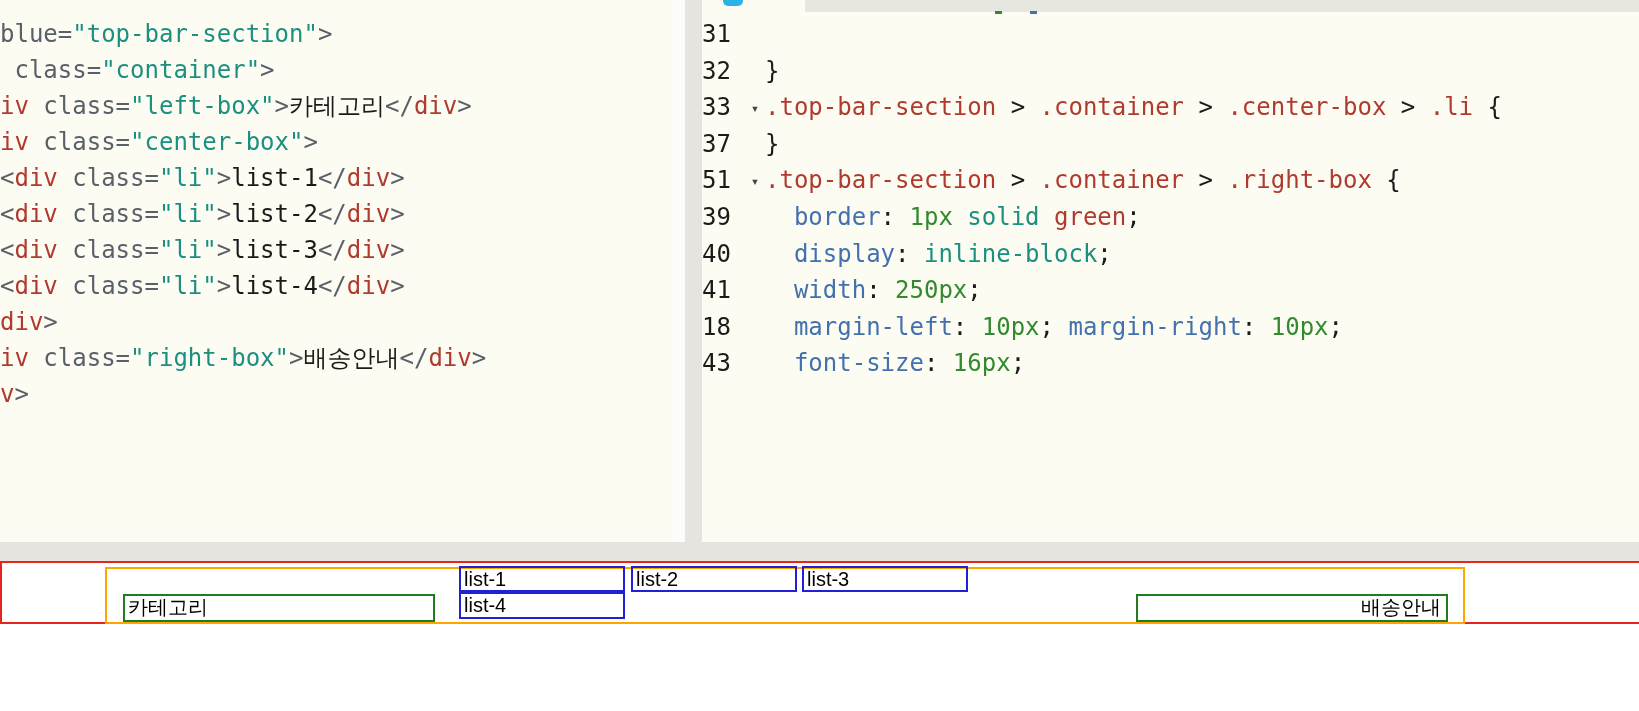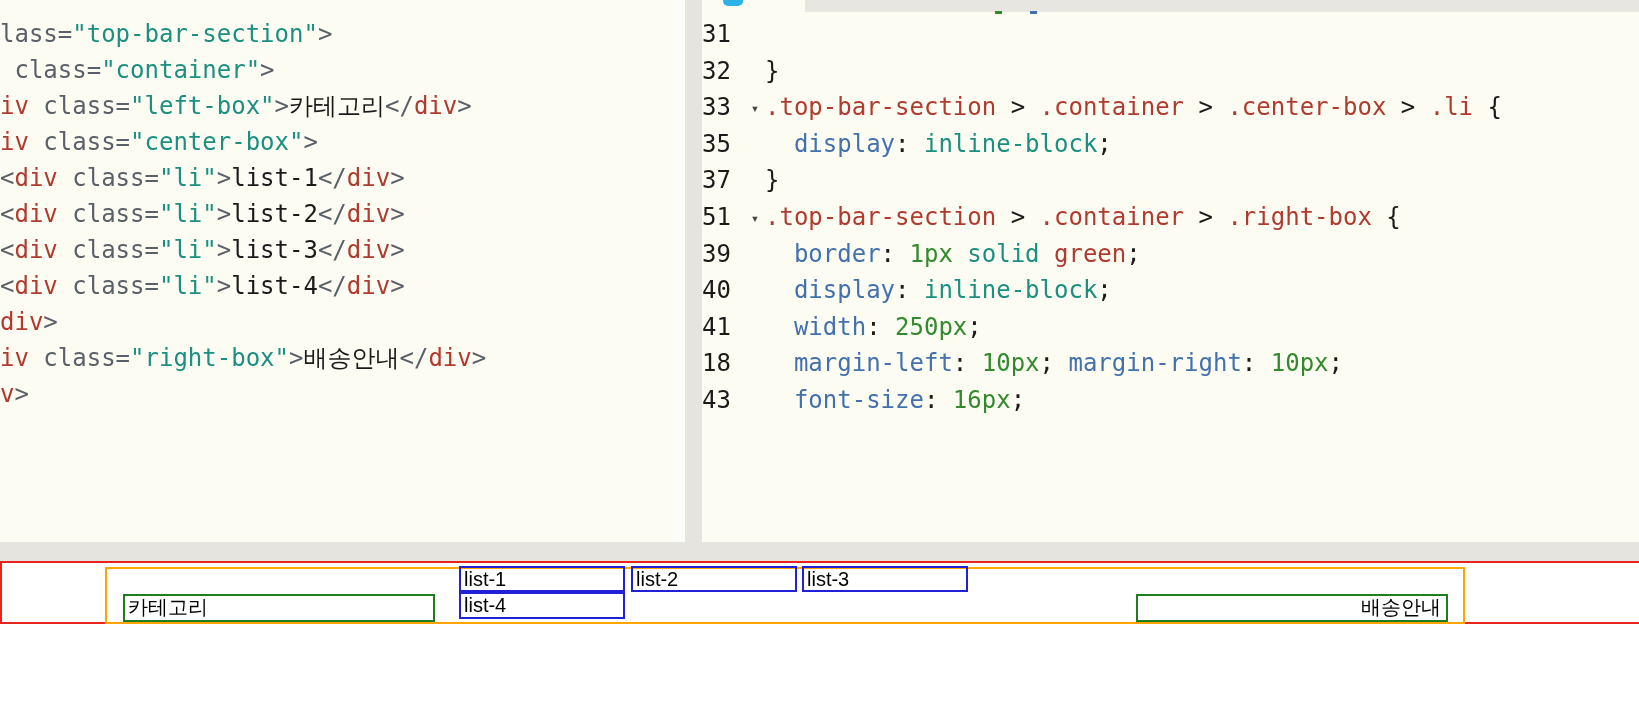--- a/index.html
+++ b/index.html
@@ -45,21 +45,21 @@
   .pv-right{left:1136px;top:33px;text-align:right;padding-right:5px;}
 </style>
 </head>
 <body>
 
 <div class="screen">
 
   <div class="editor">
     <div class="pane-left">
       <div id="left-code">
-          <div class="lline"><span class="tk-attr">lass=</span><span class="tk-str">"top-bar-section"</span><span class="tk-punc">&gt;</span></div>
+          <div class="lline"><span class="tk-attr">blue=</span><span class="tk-str">"top-bar-section"</span><span class="tk-punc">&gt;</span></div>
           <div class="lline"><span class="tk-attr"> class=</span><span class="tk-str">"container"</span><span class="tk-punc">&gt;</span></div>
           <div class="lline"><span class="tk-tag">iv</span><span class="tk-attr"> class=</span><span class="tk-str">"left-box"</span><span class="tk-punc">&gt;</span><span class="tk-txt">카테고리</span><span class="tk-punc">&lt;/</span><span class="tk-tag">div</span><span class="tk-punc">&gt;</span></div>
           <div class="lline"><span class="tk-tag">iv</span><span class="tk-attr"> class=</span><span class="tk-str">"center-box"</span><span class="tk-punc">&gt;</span></div>
           <div class="lline"><span class="tk-punc">&lt;</span><span class="tk-tag">div</span><span class="tk-attr"> class=</span><span class="tk-str">"li"</span><span class="tk-punc">&gt;</span><span class="tk-txt">list-1</span><span class="tk-punc">&lt;/</span><span class="tk-tag">div</span><span class="tk-punc">&gt;</span></div>
           <div class="lline"><span class="tk-punc">&lt;</span><span class="tk-tag">div</span><span class="tk-attr"> class=</span><span class="tk-str">"li"</span><span class="tk-punc">&gt;</span><span class="tk-txt">list-2</span><span class="tk-punc">&lt;/</span><span class="tk-tag">div</span><span class="tk-punc">&gt;</span></div>
           <div class="lline"><span class="tk-punc">&lt;</span><span class="tk-tag">div</span><span class="tk-attr"> class=</span><span class="tk-str">"li"</span><span class="tk-punc">&gt;</span><span class="tk-txt">list-3</span><span class="tk-punc">&lt;/</span><span class="tk-tag">div</span><span class="tk-punc">&gt;</span></div>
           <div class="lline"><span class="tk-punc">&lt;</span><span class="tk-tag">div</span><span class="tk-attr"> class=</span><span class="tk-str">"li"</span><span class="tk-punc">&gt;</span><span class="tk-txt">list-4</span><span class="tk-punc">&lt;/</span><span class="tk-tag">div</span><span class="tk-punc">&gt;</span></div>
           <div class="lline"><span class="tk-tag">div</span><span class="tk-punc">&gt;</span></div>
           <div class="lline"><span class="tk-tag">iv</span><span class="tk-attr"> class=</span><span class="tk-str">"right-box"</span><span class="tk-punc">&gt;</span><span class="tk-txt">배송안내</span><span class="tk-punc">&lt;/</span><span class="tk-tag">div</span><span class="tk-punc">&gt;</span></div>
           <div class="lline"><span class="tk-tag">v</span><span class="tk-punc">&gt;</span></div>
@@ -69,21 +69,20 @@
     <div class="scroll-strip"></div>
     <div class="pane-right">
       <div class="tab-icon"></div>
       <div class="top-strip"></div>
       <div class="frag frag-a"></div>
       <div class="frag frag-b"></div>
       <div id="right-code">
           <div class="rline"><span class="lnum">31</span><span class="larrow"></span></div>
           <div class="rline"><span class="lnum">32</span><span class="larrow"></span><span class="tk-brace">}</span></div>
           <div class="rline"><span class="lnum">33</span><span class="larrow">▾</span><span class="tk-sel">.top-bar-section</span><span class="tk-brace"> &gt; </span><span class="tk-sel">.container</span><span class="tk-brace"> &gt; </span><span class="tk-sel">.center-box</span><span class="tk-brace"> &gt; </span><span class="tk-sel">.li</span><span class="tk-brace"> {</span></div>
-          <div class="rline"><span class="lnum">35</span><span class="larrow"></span><span class="tk-prop">  display</span><span class="tk-brace">: </span><span class="tk-kw">inline-block</span><span class="tk-brace">;</span></div>
           <div class="rline"><span class="lnum">37</span><span class="larrow"></span><span class="tk-brace">}</span></div>
           <div class="rline"><span class="lnum">51</span><span class="larrow">▾</span><span class="tk-sel">.top-bar-section</span><span class="tk-brace"> &gt; </span><span class="tk-sel">.container</span><span class="tk-brace"> &gt; </span><span class="tk-sel">.right-box</span><span class="tk-brace"> {</span></div>
           <div class="rline"><span class="lnum">39</span><span class="larrow"></span><span class="tk-prop">  border</span><span class="tk-brace">: </span><span class="tk-num">1px</span><span class="tk-brace"> </span><span class="tk-kw">solid</span><span class="tk-brace"> </span><span class="tk-sel">green</span><span class="tk-brace">;</span></div>
           <div class="rline"><span class="lnum">40</span><span class="larrow"></span><span class="tk-prop">  display</span><span class="tk-brace">: </span><span class="tk-kw">inline-block</span><span class="tk-brace">;</span></div>
           <div class="rline"><span class="lnum">41</span><span class="larrow"></span><span class="tk-prop">  width</span><span class="tk-brace">: </span><span class="tk-num">250px</span><span class="tk-brace">;</span></div>
           <div class="rline"><span class="lnum">18</span><span class="larrow"></span><span class="tk-prop">  margin-left</span><span class="tk-brace">: </span><span class="tk-num">10px</span><span class="tk-brace">; </span><span class="tk-prop">margin-right</span><span class="tk-brace">: </span><span class="tk-num">10px</span><span class="tk-brace">;</span></div>
           <div class="rline"><span class="lnum">43</span><span class="larrow"></span><span class="tk-prop">  font-size</span><span class="tk-brace">: </span><span class="tk-num">16px</span><span class="tk-brace">;</span></div>
         </div>
     </div>
   </div>

